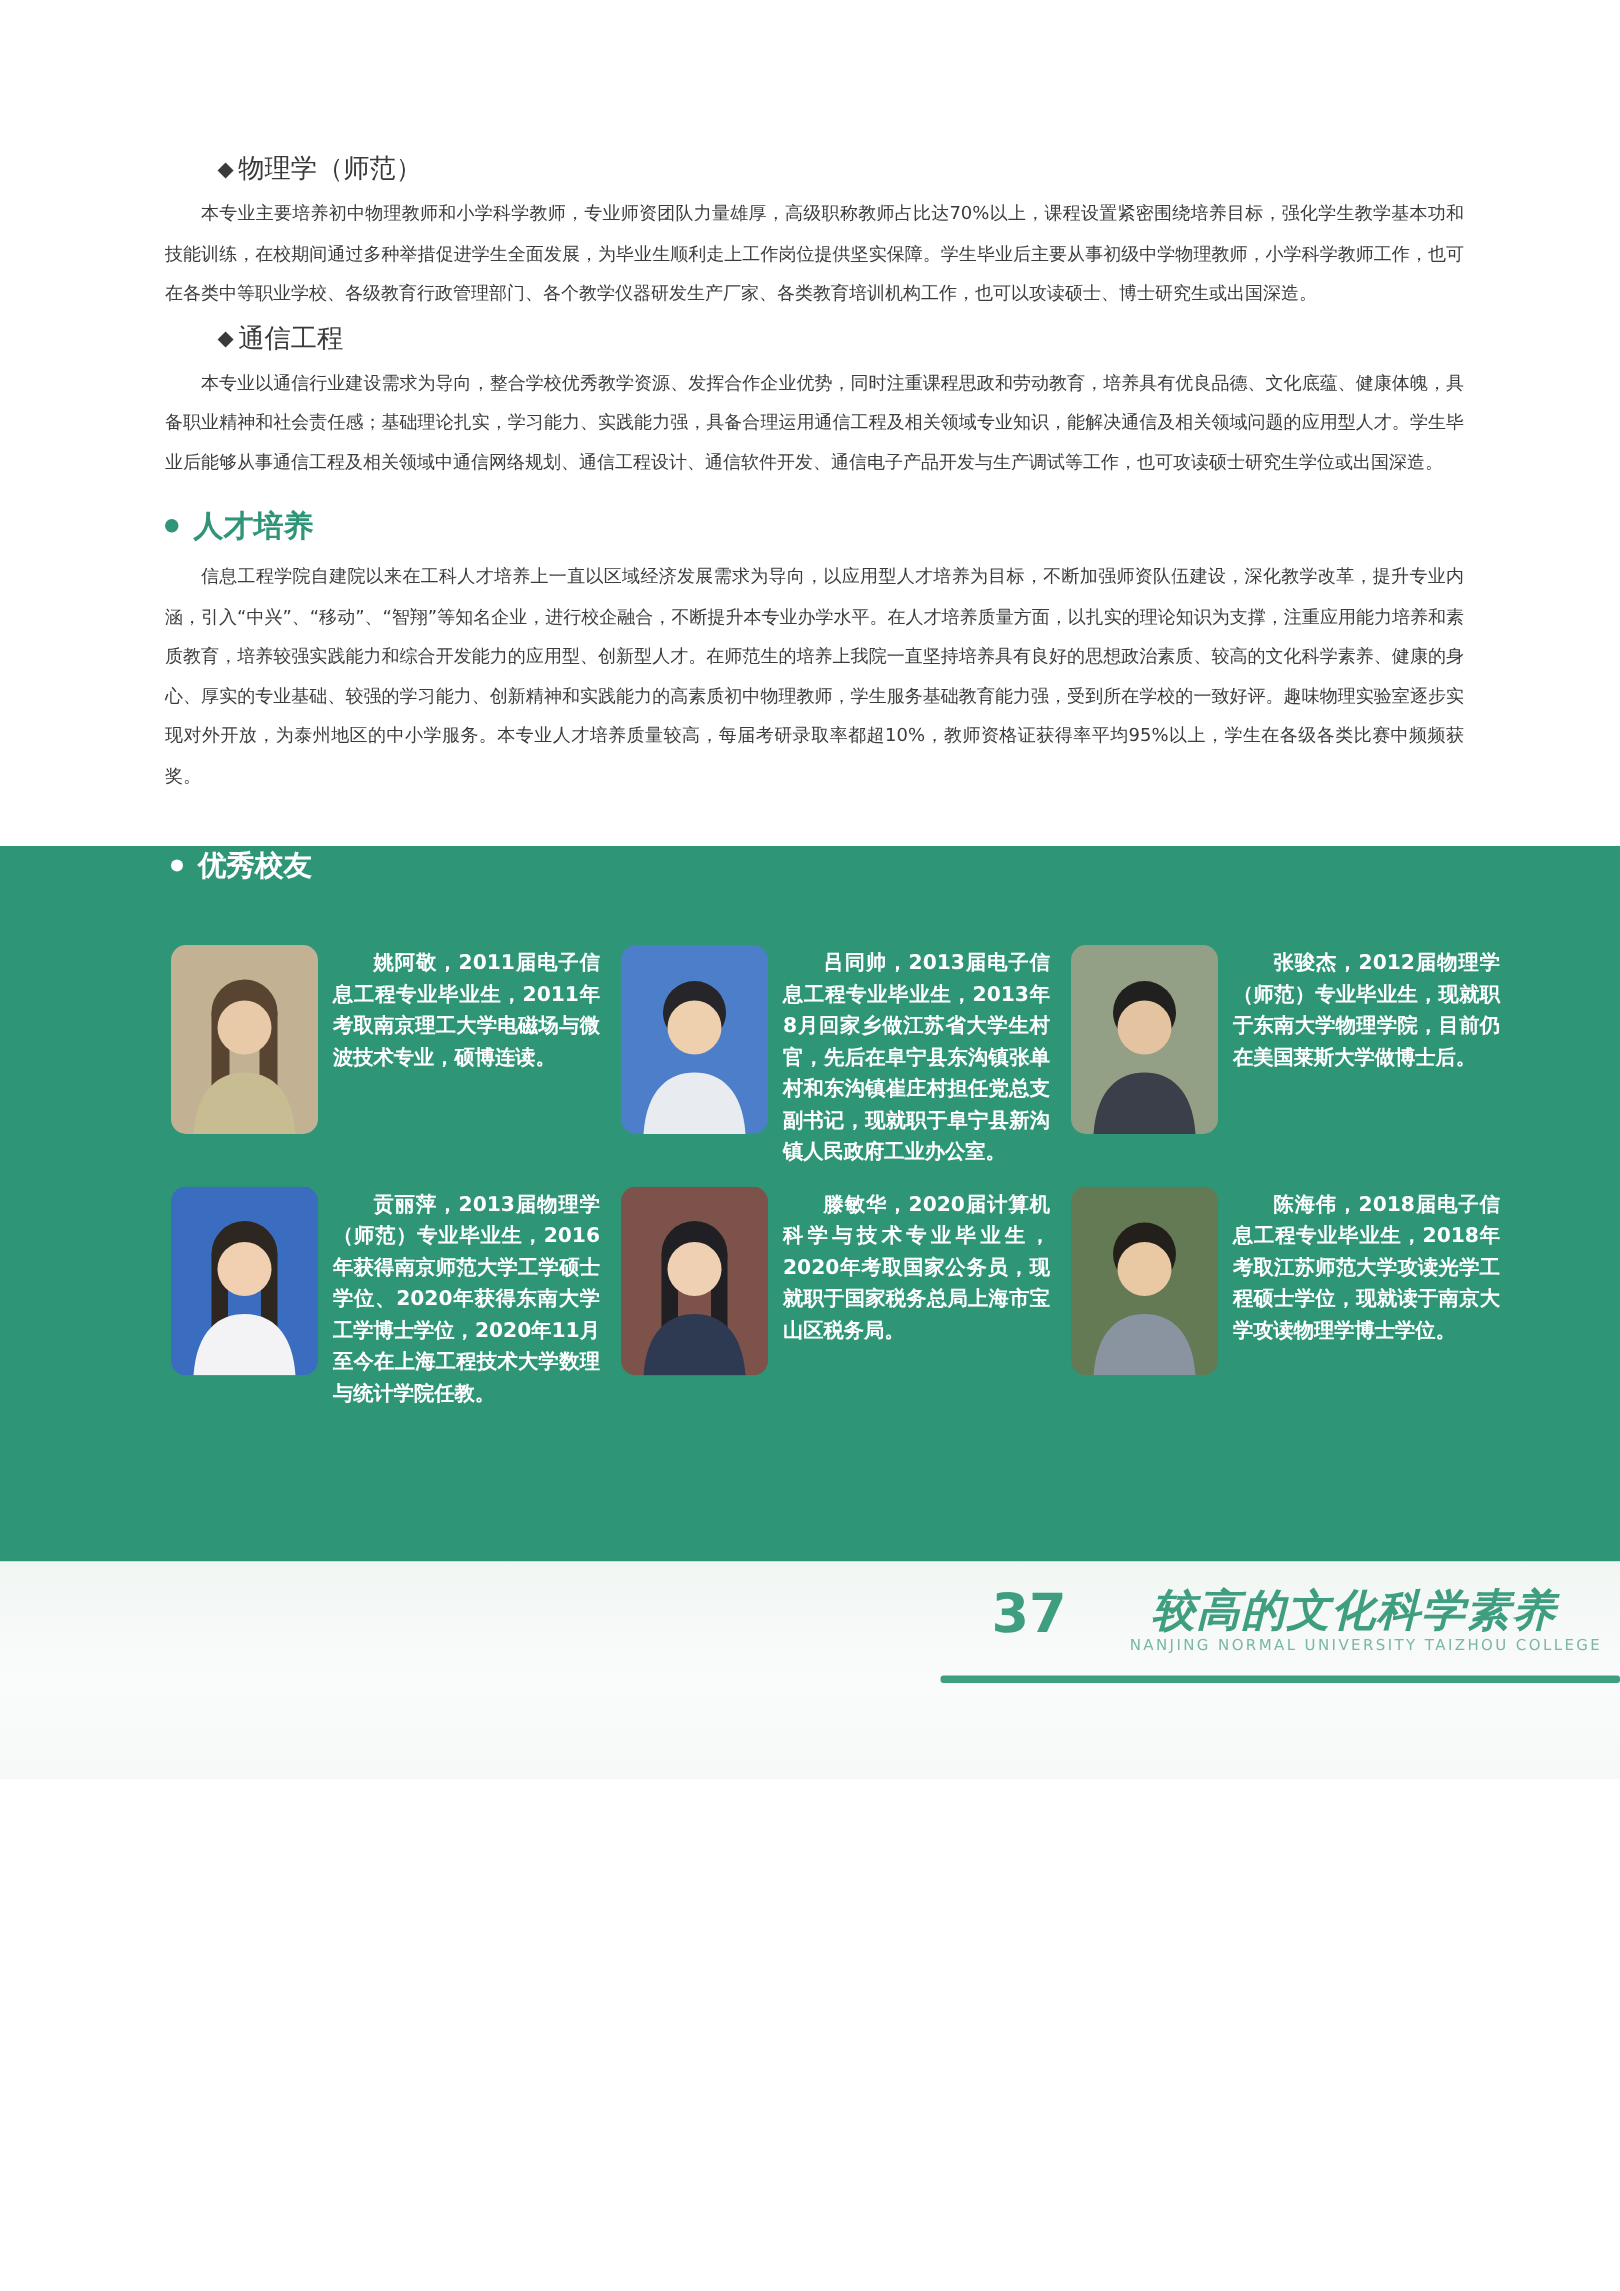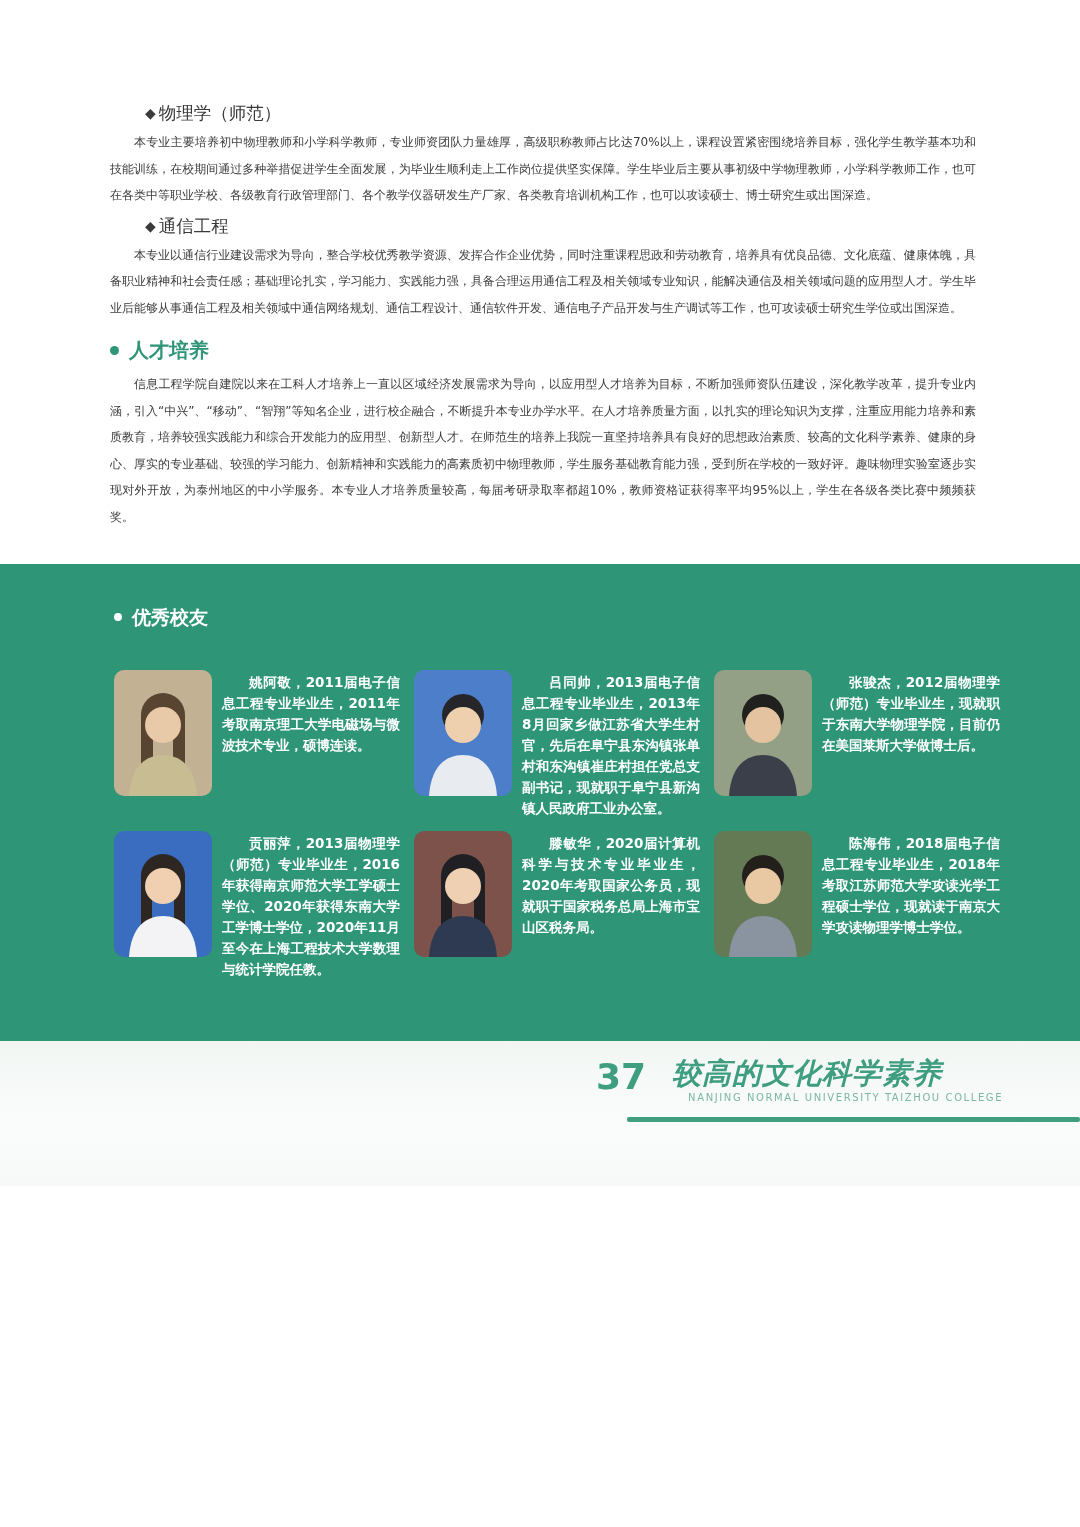--- a/index.html
+++ b/index.html
@@ -58,21 +58,20 @@
     border-radius: 50%;
     background: #2f9478;
     flex: none;
   }
 
   
   .alumni-band {
     margin-top: 34px;
     height: 477px;
     background: #2e9677;
-    padding-top: 40px;
     color: #ffffff;
     overflow: hidden;
   }
   .band-heading {
     margin-left: 114px;
     display: flex;
     align-items: center;
     gap: 10px;
     font-size: 19px;
     font-weight: bold;
@@ -121,24 +120,25 @@
   }
 
   
   .footer {
     position: relative;
     height: 145px;
     background: linear-gradient(180deg, #f1f6f3 0%, #fafcfb 55%, #f6f9f7 100%);
   }
   .footer-inner {
     position: absolute;
-    left: 596px; right: 0; top: 16px;
+    left: 661px; right: 0; top: 16px;
     display: flex;
     align-items: flex-start;
     gap: 26px;
+    text-align: center;
   }
   .page-num {
     color: #3f9d80;
     font-size: 36px;
     font-weight: bold;
     line-height: 1.1;
   }
   .uni-cn {
     color: #3f9d80;
     font-size: 29px;

